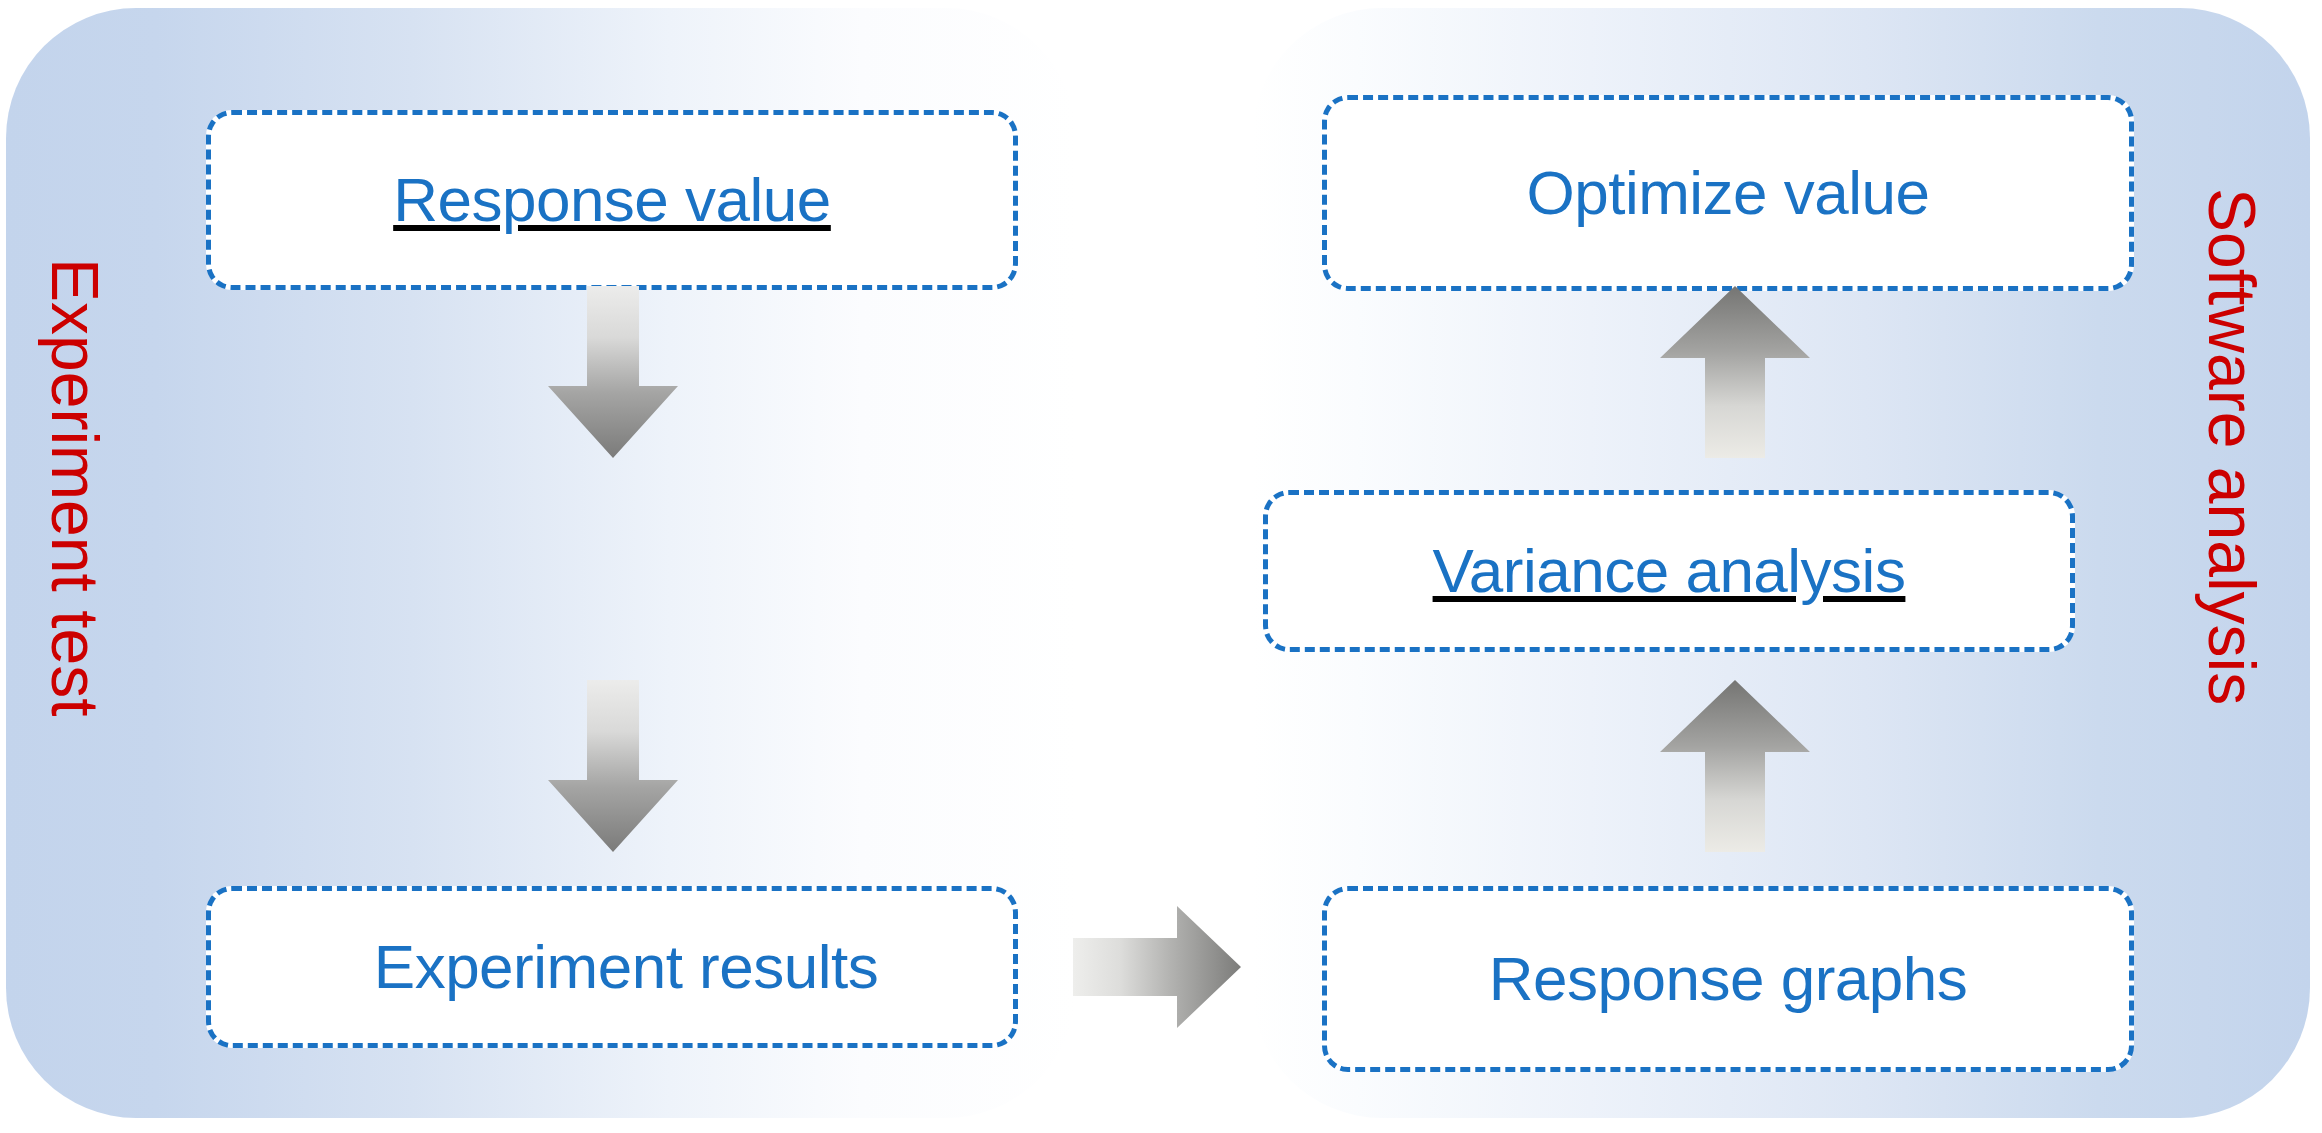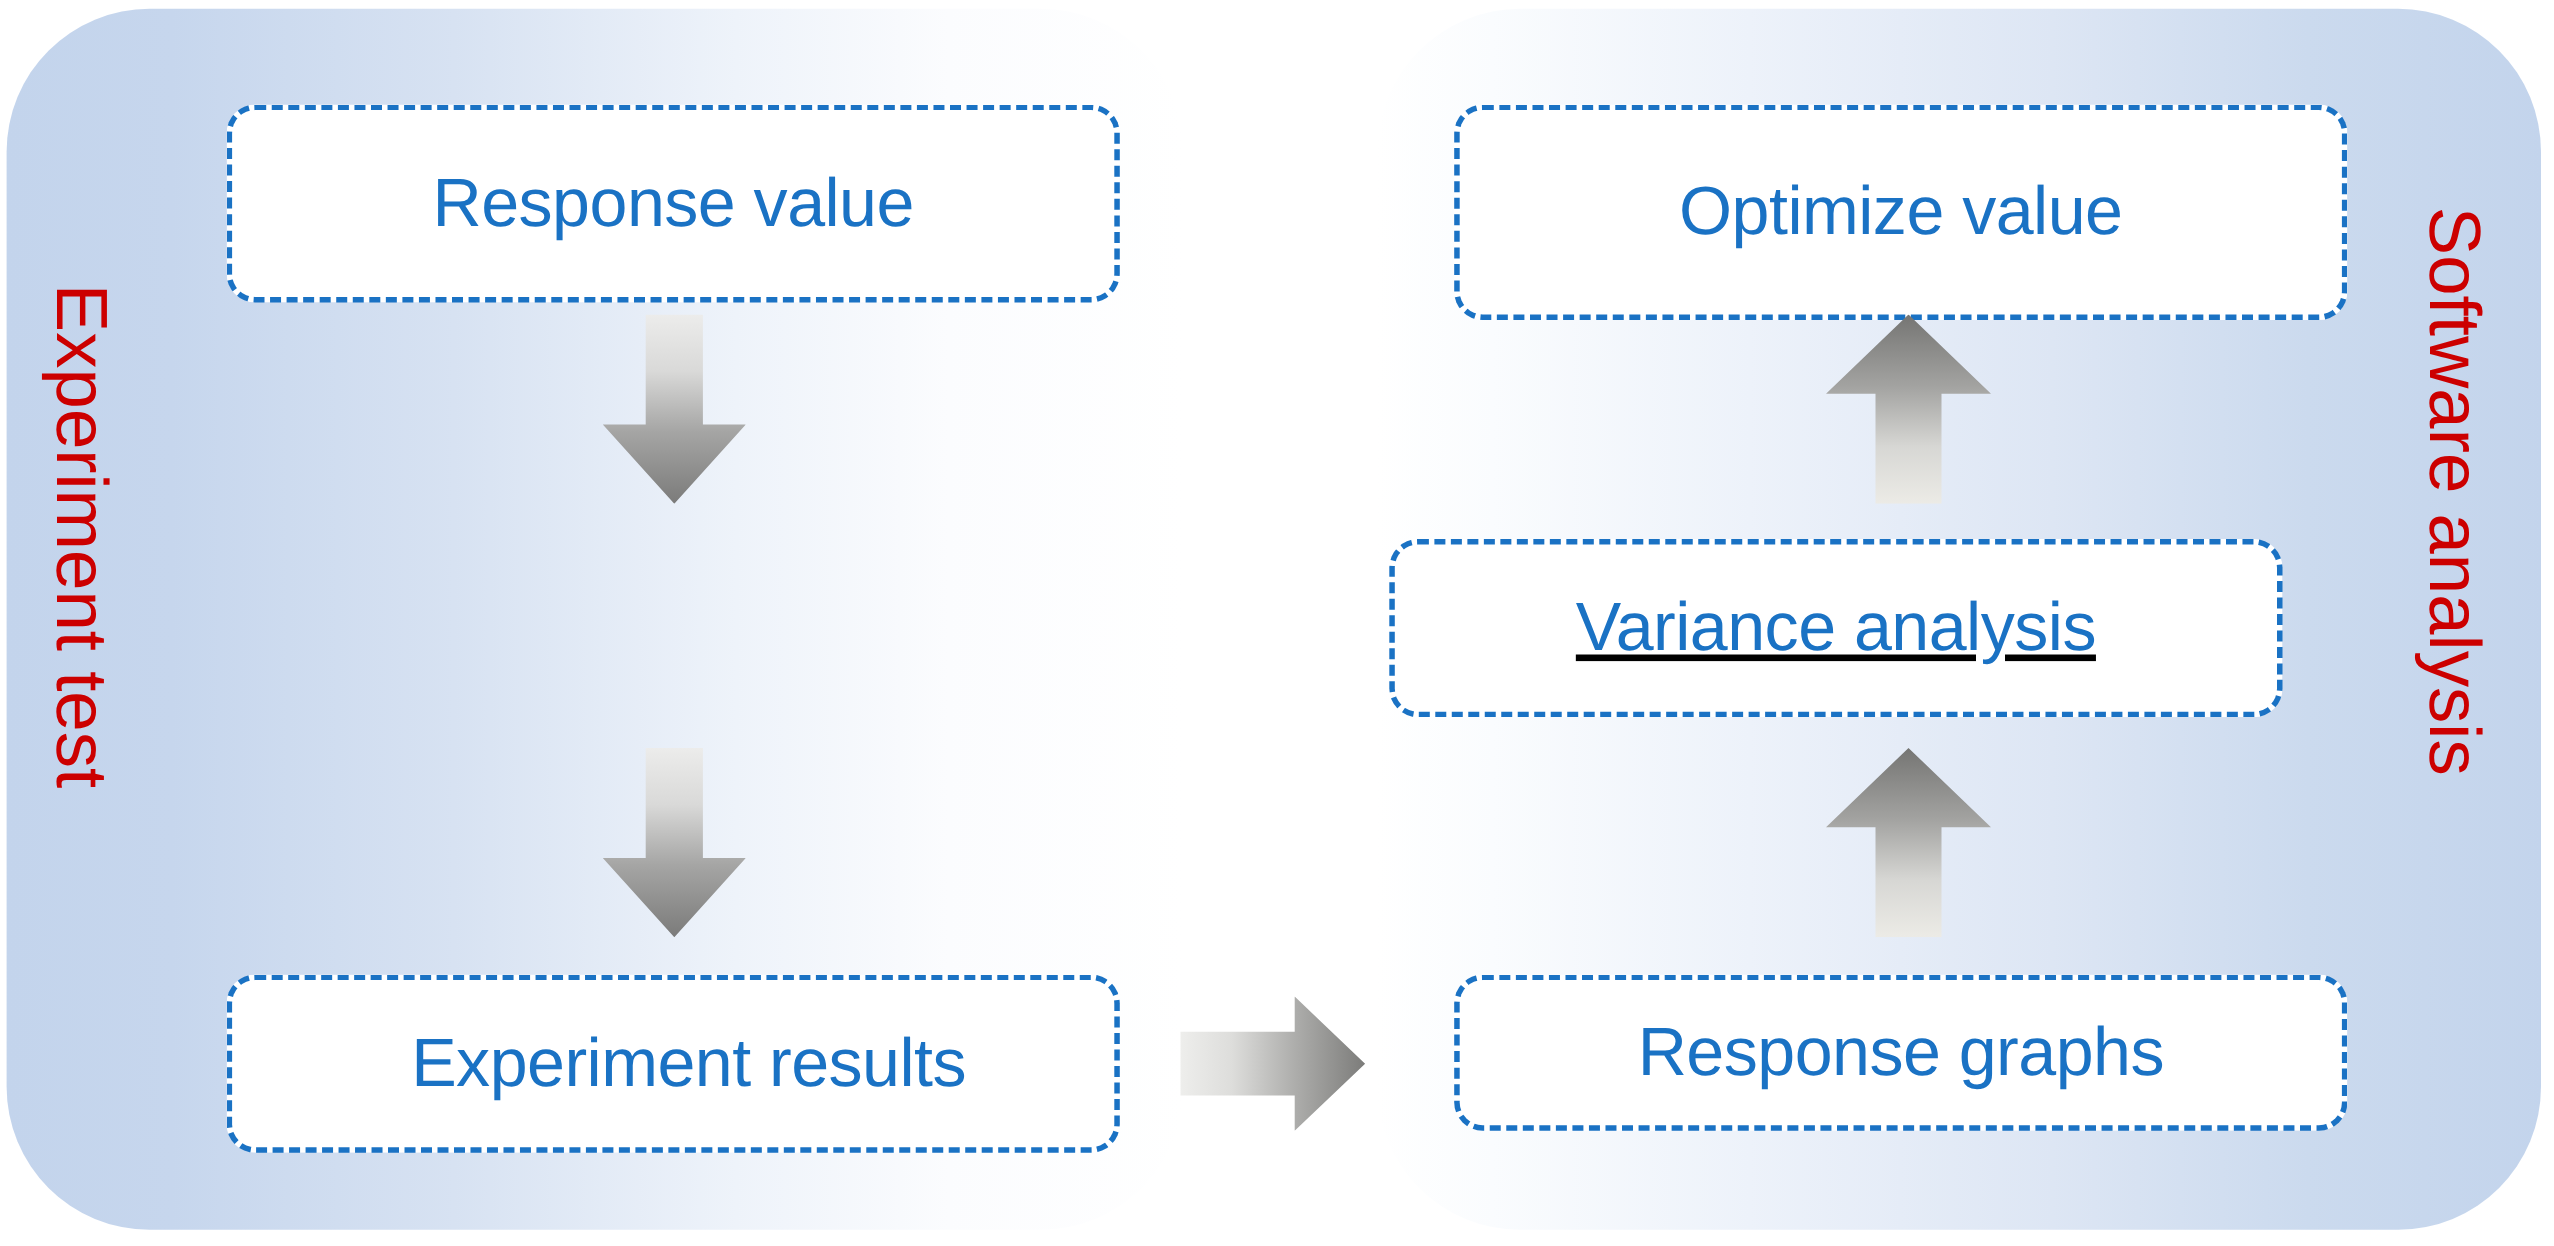--- a/index.html
+++ b/index.html
@@ -66,28 +66,28 @@
     color: #1a72c4;
     font-family: "Liberation Sans", sans-serif;
     font-size: 62px;
     font-weight: 400;
     letter-spacing: -0.5px;
     white-space: nowrap;
     line-height: 1;
   }
 
   
-  #node-response-value  { left: 206px; top: 95px;  width: 812px; height: 180px; }
+  #node-response-value  { left: 206px; top: 110px;  width: 812px; height: 180px; text-decoration: underline; }
   #node-experiment-design { left: 206px; top: 490px; width: 812px; height: 162px; }
   #node-experiment-results { left: 206px; top: 886px; width: 812px; height: 162px; padding-left: 28px; }
 
   
   #node-optimize-value   { left: 1322px; top: 95px;  width: 812px; height: 196px; }
   #node-variance-analysis { left: 1263px; top: 490px; width: 812px; height: 162px; text-decoration: underline; }
-  #node-response-graphs  { left: 1322px; top: 886px; width: 812px; height: 142px; }
+  #node-response-graphs  { left: 1322px; top: 886px; width: 812px; height: 186px; }
 
   
   .side-label {
     position: absolute;
     color: #cc0000;
     font-family: "Liberation Sans", sans-serif;
     font-size: 66px;
     font-weight: 400;
     white-space: nowrap;
     line-height: 1;

